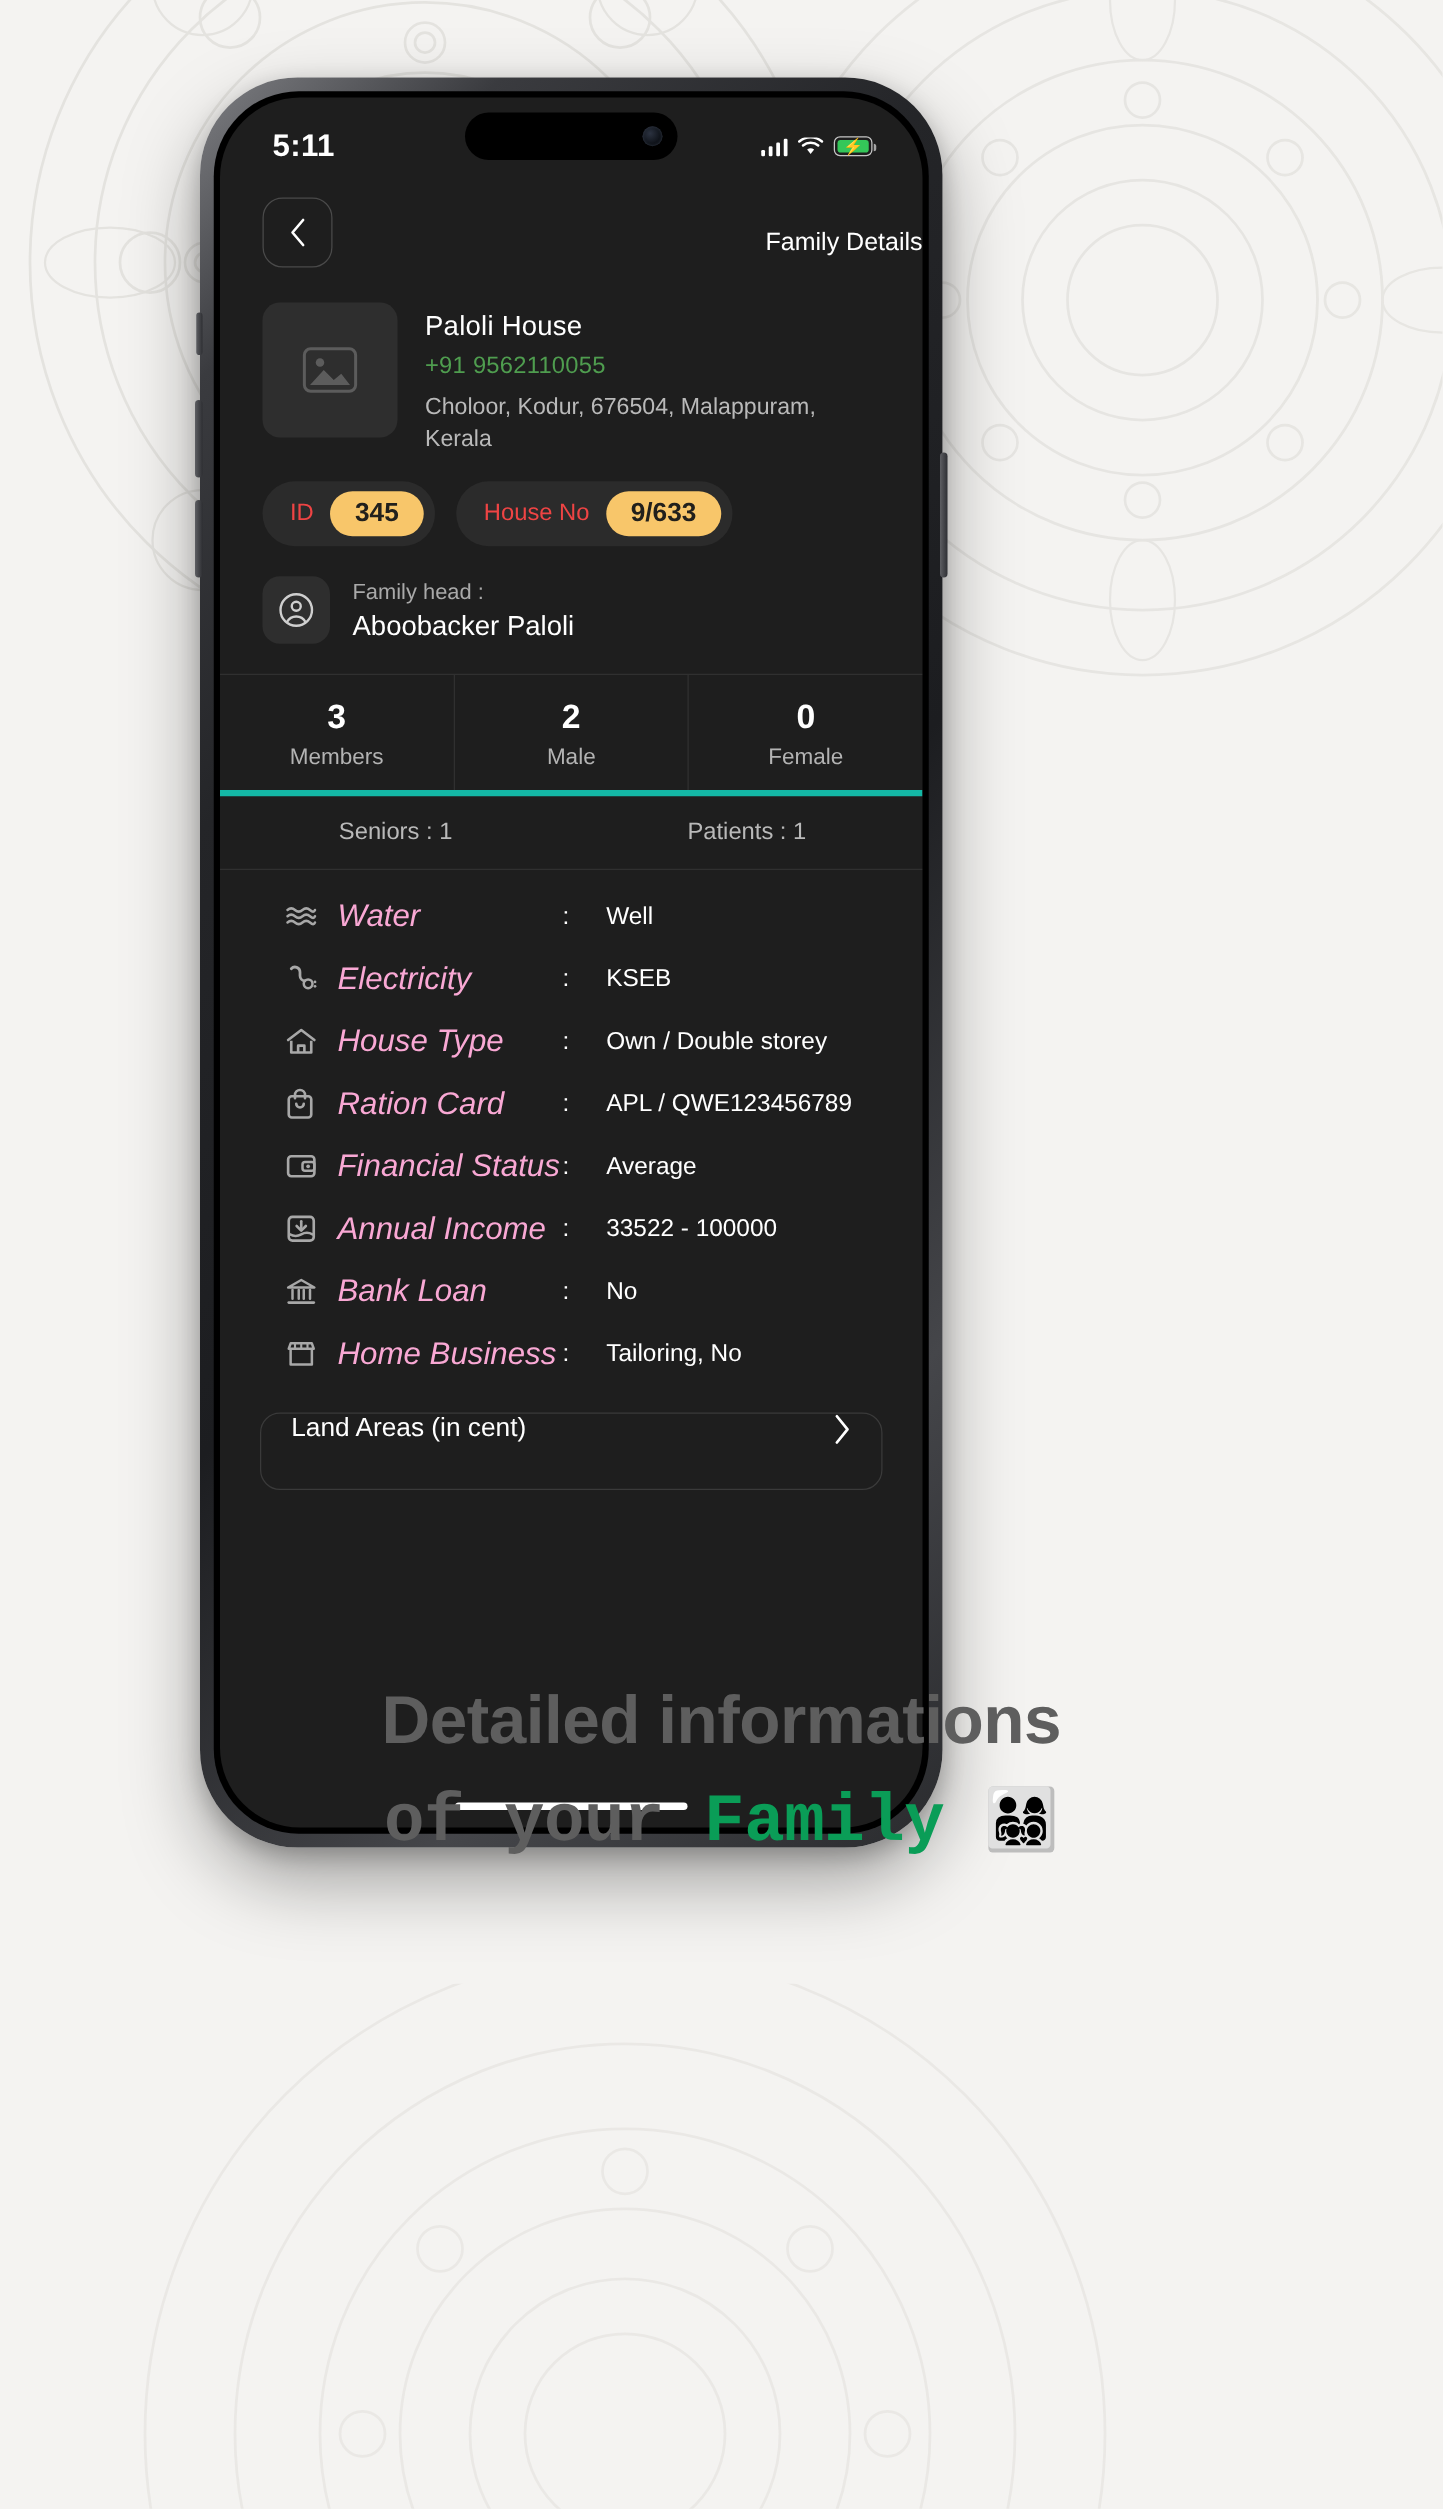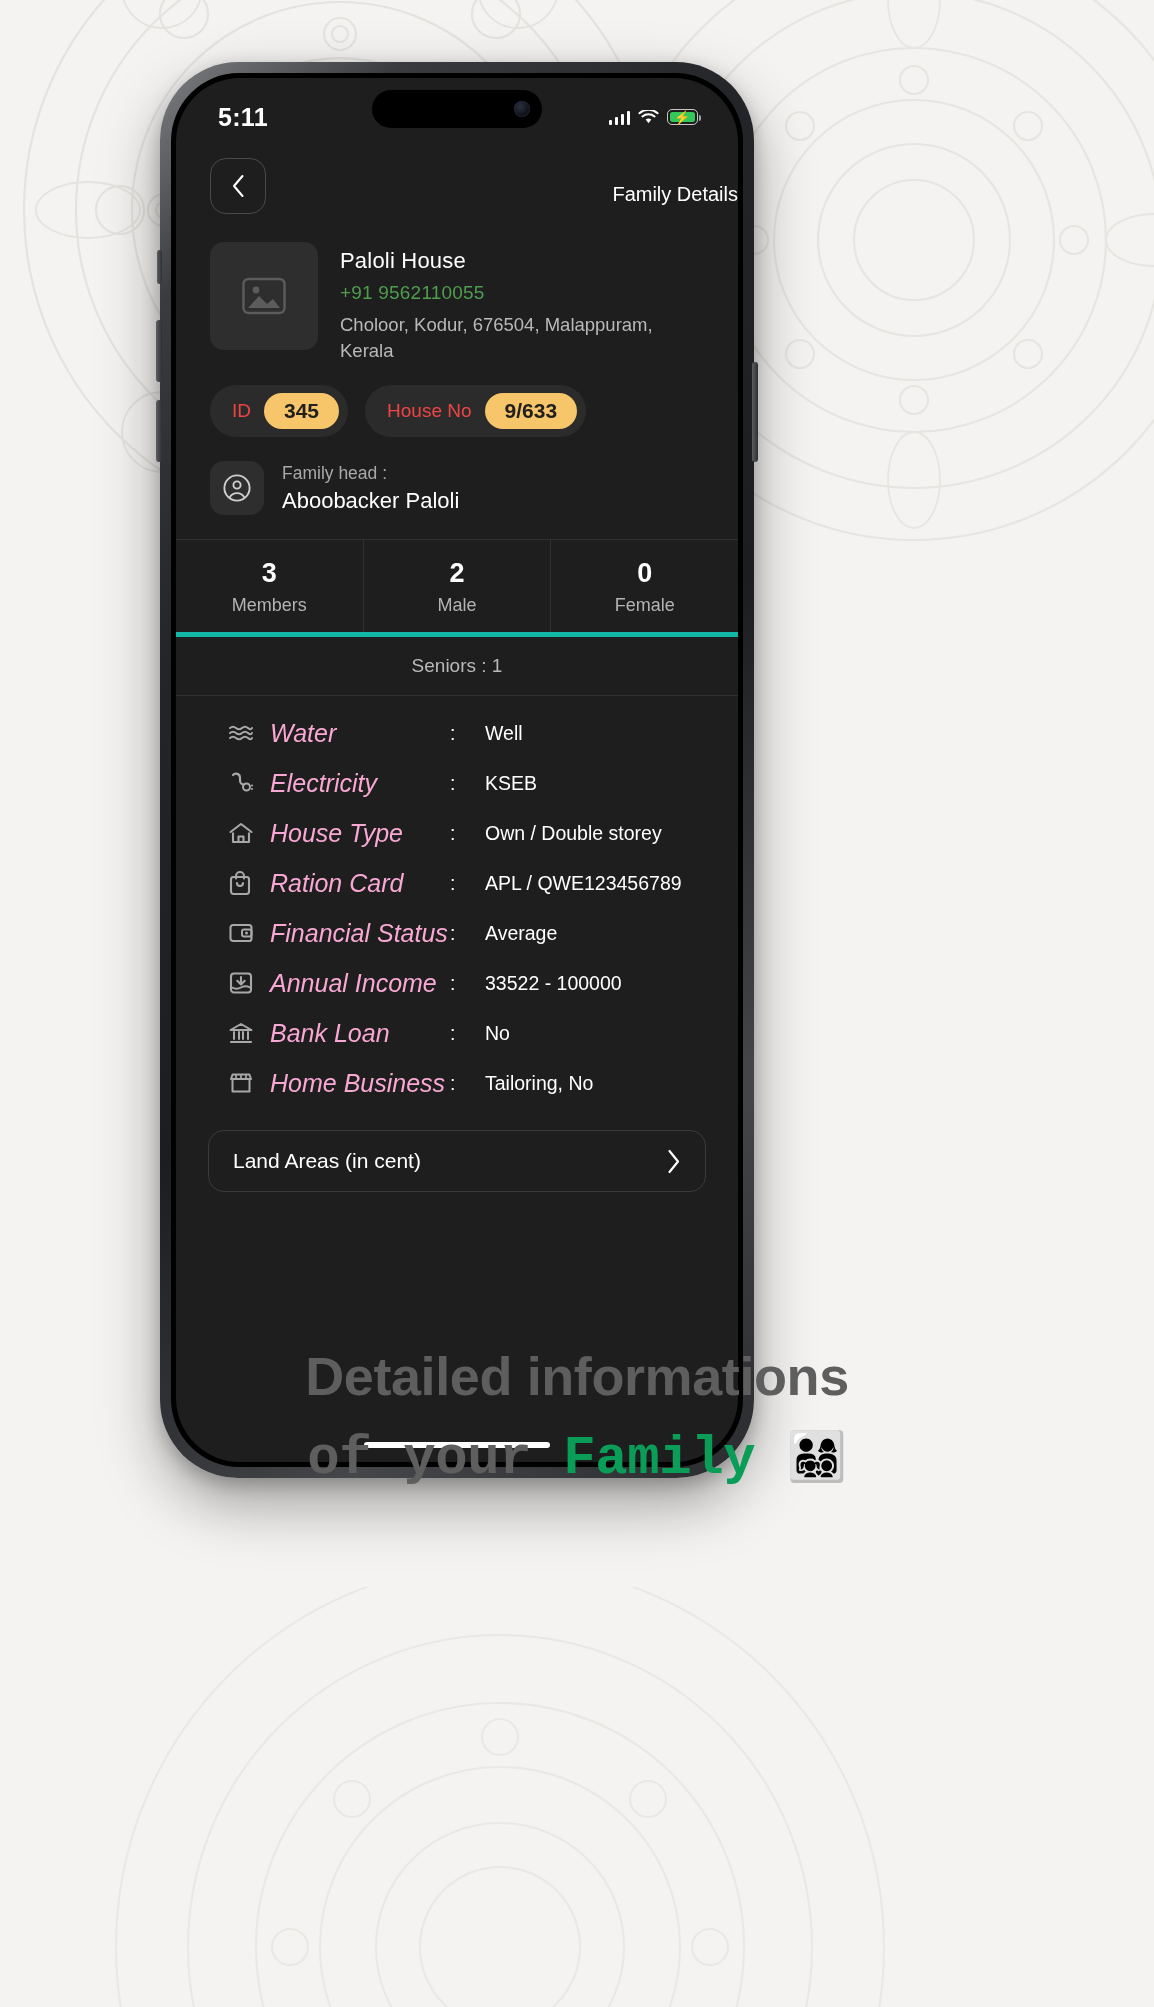--- a/index.html
+++ b/index.html
@@ -137,21 +137,21 @@
   #detail-list { padding: 12px 0 0 52px; }
   .detail-row { display:flex; align-items:center; height:50px; }
   .detail-icon { width:42px; flex:none; display:flex; align-items:center; color:#a8a8a8; }
   .detail-label { width:180px; flex:none; font-size:25px; color:#f9a8d4;font-style:italic; }
   .detail-colon { width:35px; flex:none; font-size:19.5px; color:#fff; }
   .detail-value { font-size:19.5px; color:#fff; }
 
   
   #land-areas-button {
     margin: 22px 32px 0 32px; height:62px; border:1px solid #3a3a3a; border-radius:16px;
-    display:flex; align-items:center; justify-content:space-between; padding: 0 24px 0 24px;
+    display:flex; justify-content:space-between; padding: 0 24px 0 24px;
   }
   #land-areas-label { font-size:21px; }
 
   #home-indicator {
     position:absolute; bottom:14px; left:50%; transform:translateX(-50%);
     width:186px; height:6px; border-radius:4px; background:#fff;
   }
 
   
   #caption {
@@ -361,20 +361,21 @@
             <div class="stat-label">Male</div>
           </div>
           <div class="stat-cell">
             <div class="stat-value">0</div>
             <div class="stat-label">Female</div>
           </div>
         </div>
 
         <div id="subcount-row">
           <div class="subcount">Seniors : 1</div>
+          <div class="subcount">Patients : 1</div>
         </div>
 
         <div id="detail-list">
 
           <div class="detail-row">
             <span class="detail-icon">
               <svg width="26" height="20" viewBox="0 0 26 20">
                 <g stroke="#a8a8a8" stroke-width="2" fill="none" stroke-linecap="round">
                   <path d="M2 5 q3 -2.6 6 0 t6 0 t6 0 t4 0"></path>
                   <path d="M2 10 q3 -2.6 6 0 t6 0 t6 0 t4 0"></path>

